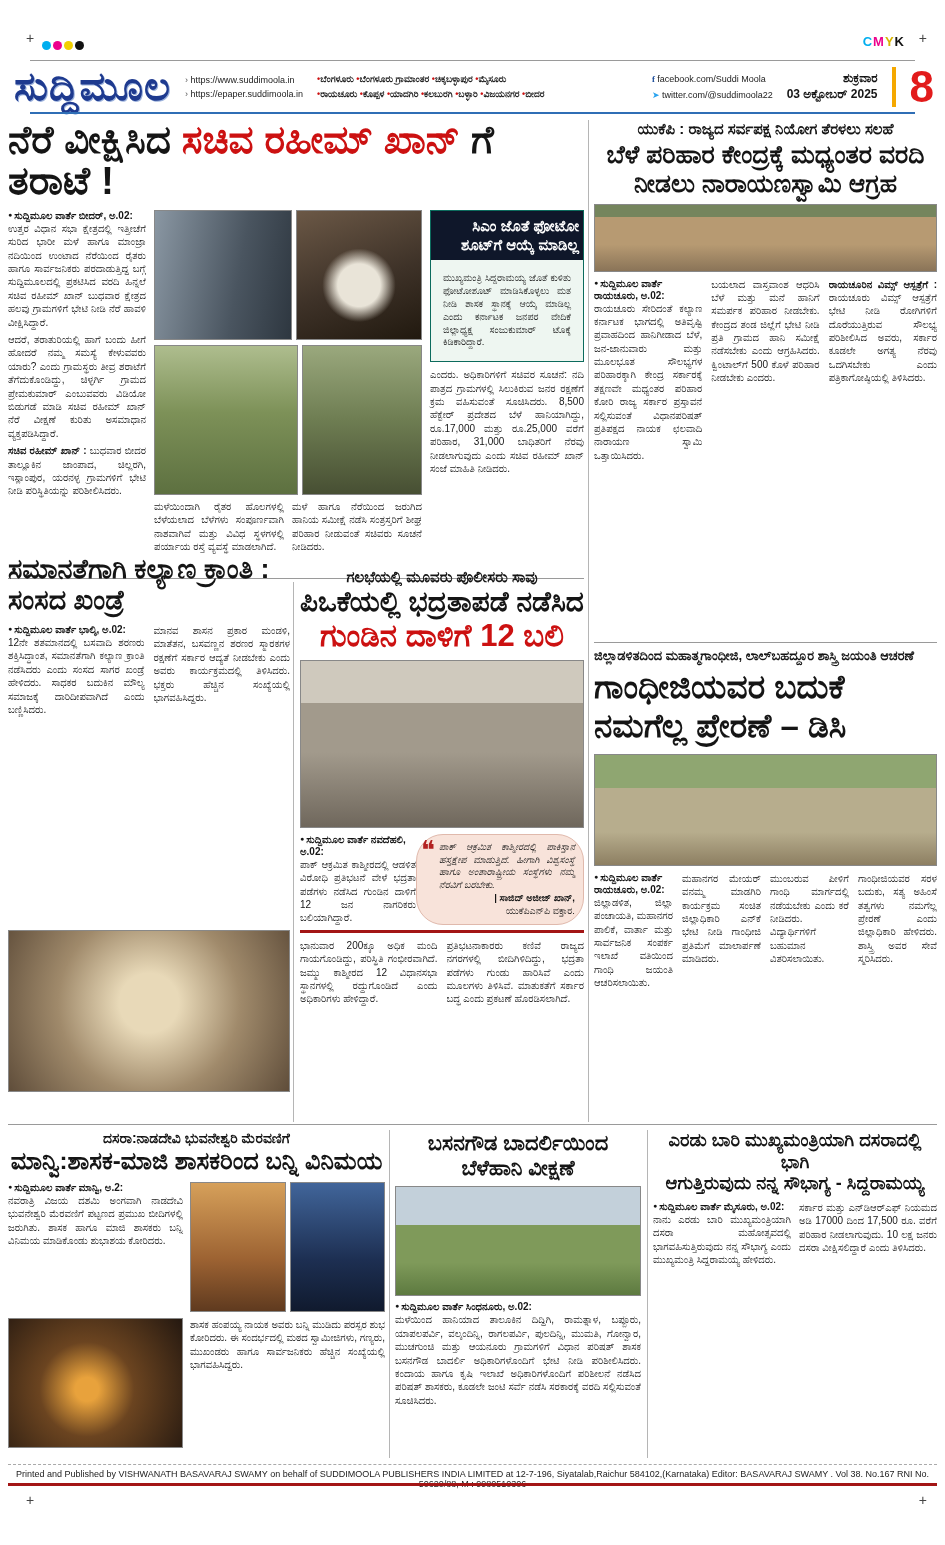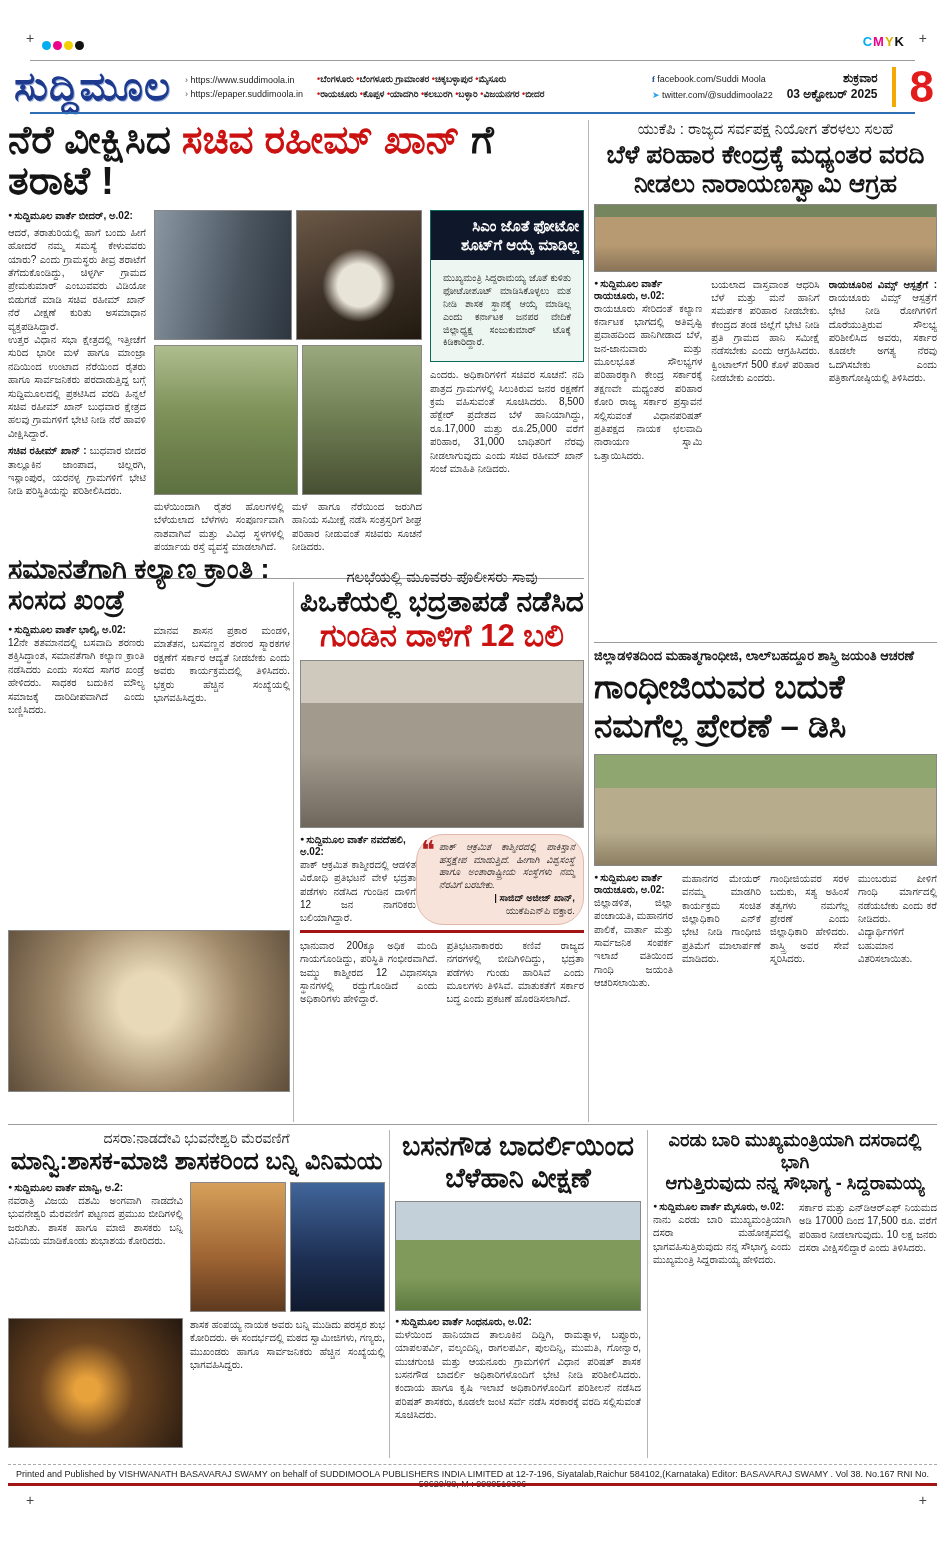--- a/index.html
+++ b/index.html
@@ -22,25 +22,25 @@
   .chev::before{content:"› ";color:#555;}
   .dotred{color:#cc1111;font-weight:bold;}
   .fb::before{content:"f ";color:#1e4f9c;font-weight:bold;font-family:"Liberation Serif",serif;}
   .tw::before{content:"➤ ";color:#2aa3ef;}
   .daydate{font-size:12px;font-weight:bold;text-align:right;line-height:1.3;}
   .ybar{background:#f5a800;width:4px;height:40px;}
   .pageno{color:#e21b1b;font-size:44px;font-weight:bold;line-height:1;}
   
   .hl-main{font-size:39px;font-weight:bold;line-height:1.05;}
   .hl-red{color:#cc1111;}
-  .kicker{font-size:15px;font-weight:normal;text-align:center;}
+  .kicker{font-size:15px;font-weight:bold;text-align:center;}
   .hl-right{font-size:25px;font-weight:bold;text-align:center;line-height:1.15;}
   .hl-mid{font-size:25px;font-weight:bold;text-align:center;line-height:1.15;}
   .hl-big{font-size:33px;font-weight:bold;text-align:center;line-height:1.18;}
-  .hl-bot{font-size:27px;font-weight:bold;text-align:center;line-height:1.2;}
+  .hl-bot{font-size:21px;font-weight:bold;text-align:center;line-height:1.2;}
   
   .bodytext{font-size:10px;line-height:1.34;text-align:justify;color:#161616;}
   .byline{font-size:10px;font-weight:bold;}
   .byline::before{content:"●";font-size:7px;vertical-align:2px;margin-right:2px;}
   .lead-in{font-weight:bold;}
   .col{flex:1;min-width:0;overflow:hidden;}
   
   .photo{border:1px solid #888;box-sizing:border-box;}
   .ph-plane{background:linear-gradient(100deg,#8a97a3,#4a5560 60%,#2e3740);}
   .ph-cm{background:radial-gradient(circle at 50% 58%,#e9e4d8 0 22%,rgba(0,0,0,0) 38%),linear-gradient(160deg,#6b5846,#3e3228 55%,#21190f);}
@@ -118,22 +118,22 @@
 
 <div class="abs vline" style="left:588px;top:120px;height:1002px;"></div>
 
 <div class="abs" style="left:8px;top:120px;width:576px;height:456px;">
   <div class="hl-main">
     <span>ನೆರೆ ವೀಕ್ಷಿಸಿದ </span><span class="hl-red">ಸಚಿವ ರಹೀಮ್ ಖಾನ್</span><span> ಗೆ ತರಾಟೆ !</span>
   </div>
   <div style="display:flex;gap:8px;margin-top:8px;height:396px;">
     <div style="width:138px;">
       <div class="byline">ಸುದ್ದಿಮೂಲ ವಾರ್ತೆ ಬೀದರ್, ಅ.02:</div>
+      <div class="bodytext">ಉತ್ತರ ವಿಧಾನ ಸಭಾ ಕ್ಷೇತ್ರದಲ್ಲಿ ಇತ್ತೀಚೆಗೆ ಸುರಿದ ಭಾರೀ ಮಳೆ ಹಾಗೂ ಮಾಂಜ್ರಾ ನದಿಯಿಂದ ಉಂಟಾದ ನೆರೆಯಿಂದ ರೈತರು ಹಾಗೂ ಸಾರ್ವಜನಿಕರು ಪರದಾಡುತ್ತಿದ್ದ ಬಗ್ಗೆ ಸುದ್ದಿಮೂಲದಲ್ಲಿ ಪ್ರಕಟಿಸಿದ ವರದಿ ಹಿನ್ನಲೆ ಸಚಿವ ರಹೀಮ್ ಖಾನ್ ಬುಧವಾರ ಕ್ಷೇತ್ರದ ಹಲವು ಗ್ರಾಮಗಳಿಗೆ ಭೇಟಿ ನೀಡಿ ನೆರೆ ಹಾವಳಿ ವೀಕ್ಷಿಸಿದ್ದಾರೆ.</div>
       <div class="bodytext" style="margin-top:4px;">ಆದರೆ, ತರಾತುರಿಯಲ್ಲಿ ಹಾಗೆ ಬಂದು ಹೀಗೆ ಹೋದರೆ ನಮ್ಮ ಸಮಸ್ಯೆ ಕೇಳುವವರು ಯಾರು? ಎಂದು ಗ್ರಾಮಸ್ಥರು ತೀವ್ರ ಶರಾಟೆಗೆ ತೆಗೆದುಕೊಂಡಿದ್ದು, ಚಿಳ್ಳರ್ಗಿ ಗ್ರಾಮದ ಪ್ರೇಮಕುಮಾರ್ ಎಂಬುವವರು ವಿಡಿಯೋ ಬಿಡುಗಡೆ ಮಾಡಿ ಸಚಿವ ರಹೀಮ್ ಖಾನ್ ನೆರೆ ವೀಕ್ಷಣೆ ಕುರಿತು ಅಸಮಾಧಾನ ವ್ಯಕ್ತಪಡಿಸಿದ್ದಾರೆ.</div>
-      <div class="bodytext">ಉತ್ತರ ವಿಧಾನ ಸಭಾ ಕ್ಷೇತ್ರದಲ್ಲಿ ಇತ್ತೀಚೆಗೆ ಸುರಿದ ಭಾರೀ ಮಳೆ ಹಾಗೂ ಮಾಂಜ್ರಾ ನದಿಯಿಂದ ಉಂಟಾದ ನೆರೆಯಿಂದ ರೈತರು ಹಾಗೂ ಸಾರ್ವಜನಿಕರು ಪರದಾಡುತ್ತಿದ್ದ ಬಗ್ಗೆ ಸುದ್ದಿಮೂಲದಲ್ಲಿ ಪ್ರಕಟಿಸಿದ ವರದಿ ಹಿನ್ನಲೆ ಸಚಿವ ರಹೀಮ್ ಖಾನ್ ಬುಧವಾರ ಕ್ಷೇತ್ರದ ಹಲವು ಗ್ರಾಮಗಳಿಗೆ ಭೇಟಿ ನೀಡಿ ನೆರೆ ಹಾವಳಿ ವೀಕ್ಷಿಸಿದ್ದಾರೆ.</div>
       <div class="bodytext" style="margin-top:4px;"><span class="lead-in">ಸಚಿವ ರಹೀಮ್ ಖಾನ್ :</span><span> ಬುಧವಾರ ಬೀದರ ತಾಲ್ಲೂಕಿನ ಜಾಂಪಾದ, ಚಿಲ್ಲರಗಿ, ಇಸ್ಲಾಂಪುರ, ಯರನಳ್ಳ ಗ್ರಾಮಗಳಿಗೆ ಭೇಟಿ ನೀಡಿ ಪರಿಸ್ಥಿತಿಯನ್ನು ಪರಿಶೀಲಿಸಿದರು.</span></div>
     </div>
     <div style="width:268px;display:flex;flex-direction:column;gap:5px;">
       <div style="display:flex;gap:4px;height:130px;">
         <div class="photo ph-plane" style="flex:1.1;"></div>
         <div class="photo ph-cm" style="flex:1;"></div>
       </div>
       <div style="display:flex;gap:4px;height:150px;">
         <div class="photo ph-flood" style="flex:1.2;"></div>
         <div class="photo ph-speaker" style="flex:1;"></div>
@@ -173,22 +173,22 @@
   <div style="font-size:13px;font-weight:bold;">ಜಿಲ್ಲಾಡಳಿತದಿಂದ ಮಹಾತ್ಮಗಾಂಧೀಜಿ, ಲಾಲ್‌ಬಹದ್ದೂರ ಶಾಸ್ತ್ರಿ ಜಯಂತಿ ಆಚರಣೆ</div>
   <div class="hl-big" style="text-align:left;margin-top:4px;">ಗಾಂಧೀಜಿಯವರ ಬದುಕೆ</div>
   <div class="hl-big" style="text-align:left;">ನಮಗೆಲ್ಲ ಪ್ರೇರಣೆ – ಡಿಸಿ</div>
   <div class="photo ph-gandhi" style="height:112px;margin-top:8px;"></div>
   <div style="display:flex;gap:9px;margin-top:6px;height:218px;">
     <div class="col">
       <div class="byline">ಸುದ್ದಿಮೂಲ ವಾರ್ತೆ ರಾಯಚೂರು, ಅ.02:</div>
       <div class="bodytext">ಜಿಲ್ಲಾಡಳಿತ, ಜಿಲ್ಲಾ ಪಂಚಾಯತಿ, ಮಹಾನಗರ ಪಾಲಿಕೆ, ವಾರ್ತಾ ಮತ್ತು ಸಾರ್ವಜನಿಕ ಸಂಪರ್ಕ ಇಲಾಖೆ ವತಿಯಿಂದ ಗಾಂಧಿ ಜಯಂತಿ ಆಚರಿಸಲಾಯಿತು.</div>
     </div>
     <div class="col bodytext">ಮಹಾನಗರ ಮೇಯರ್ ವನಮ್ಮ ಮಾಡಗಿರಿ ಕಾರ್ಯಕ್ರಮ ಸಂಚಿತ ಜಿಲ್ಲಾಧಿಕಾರಿ ಎನ್‌ಕೆ ಭೇಟಿ ನೀಡಿ ಗಾಂಧೀಜಿ ಪ್ರತಿಮೆಗೆ ಮಾಲಾರ್ಪಣೆ ಮಾಡಿದರು.</div>
+    <div class="col bodytext">ಮುಂಬರುವ ಪೀಳಿಗೆ ಗಾಂಧಿ ಮಾರ್ಗದಲ್ಲಿ ನಡೆಯಬೇಕು ಎಂದು ಕರೆ ನೀಡಿದರು. ವಿದ್ಯಾರ್ಥಿಗಳಿಗೆ ಬಹುಮಾನ ವಿತರಿಸಲಾಯಿತು.</div>
     <div class="col bodytext">ಗಾಂಧೀಜಿಯವರ ಸರಳ ಬದುಕು, ಸತ್ಯ ಅಹಿಂಸೆ ತತ್ವಗಳು ನಮಗೆಲ್ಲ ಪ್ರೇರಣೆ ಎಂದು ಜಿಲ್ಲಾಧಿಕಾರಿ ಹೇಳಿದರು. ಶಾಸ್ತ್ರಿ ಅವರ ಸೇವೆ ಸ್ಮರಿಸಿದರು.</div>
-    <div class="col bodytext">ಮುಂಬರುವ ಪೀಳಿಗೆ ಗಾಂಧಿ ಮಾರ್ಗದಲ್ಲಿ ನಡೆಯಬೇಕು ಎಂದು ಕರೆ ನೀಡಿದರು. ವಿದ್ಯಾರ್ಥಿಗಳಿಗೆ ಬಹುಮಾನ ವಿತರಿಸಲಾಯಿತು.</div>
   </div>
 </div>
 
 <div class="abs" style="left:8px;top:554px;width:282px;height:540px;">
   <div style="font-size:27px;font-weight:bold;line-height:1.15;">ಸಮಾನತೆಗಾಗಿ ಕಲ್ಯಾಣ ಕ್ರಾಂತಿ : ಸಂಸದ ಖಂಡ್ರೆ</div>
   <div style="display:flex;gap:9px;margin-top:8px;height:300px;">
     <div class="col">
       <div class="byline">ಸುದ್ದಿಮೂಲ ವಾರ್ತೆ ಭಾಲ್ಕಿ, ಅ.02:</div>
       <div class="bodytext">12ನೇ ಶತಮಾನದಲ್ಲಿ ಬಸವಾದಿ ಶರಣರು ಶಕ್ತಿಸಿದ್ಧಾಂತ, ಸಮಾನತೆಗಾಗಿ ಕಲ್ಯಾಣ ಕ್ರಾಂತಿ ನಡೆಸಿದರು ಎಂದು ಸಂಸದ ಸಾಗರ ಖಂಡ್ರೆ ಹೇಳಿದರು. ಸಾಧಕರ ಬದುಕಿನ ಮೌಲ್ಯ ಸಮಾಜಕ್ಕೆ ದಾರಿದೀಪವಾಗಿದೆ ಎಂದು ಬಣ್ಣಿಸಿದರು.</div>
     </div>

